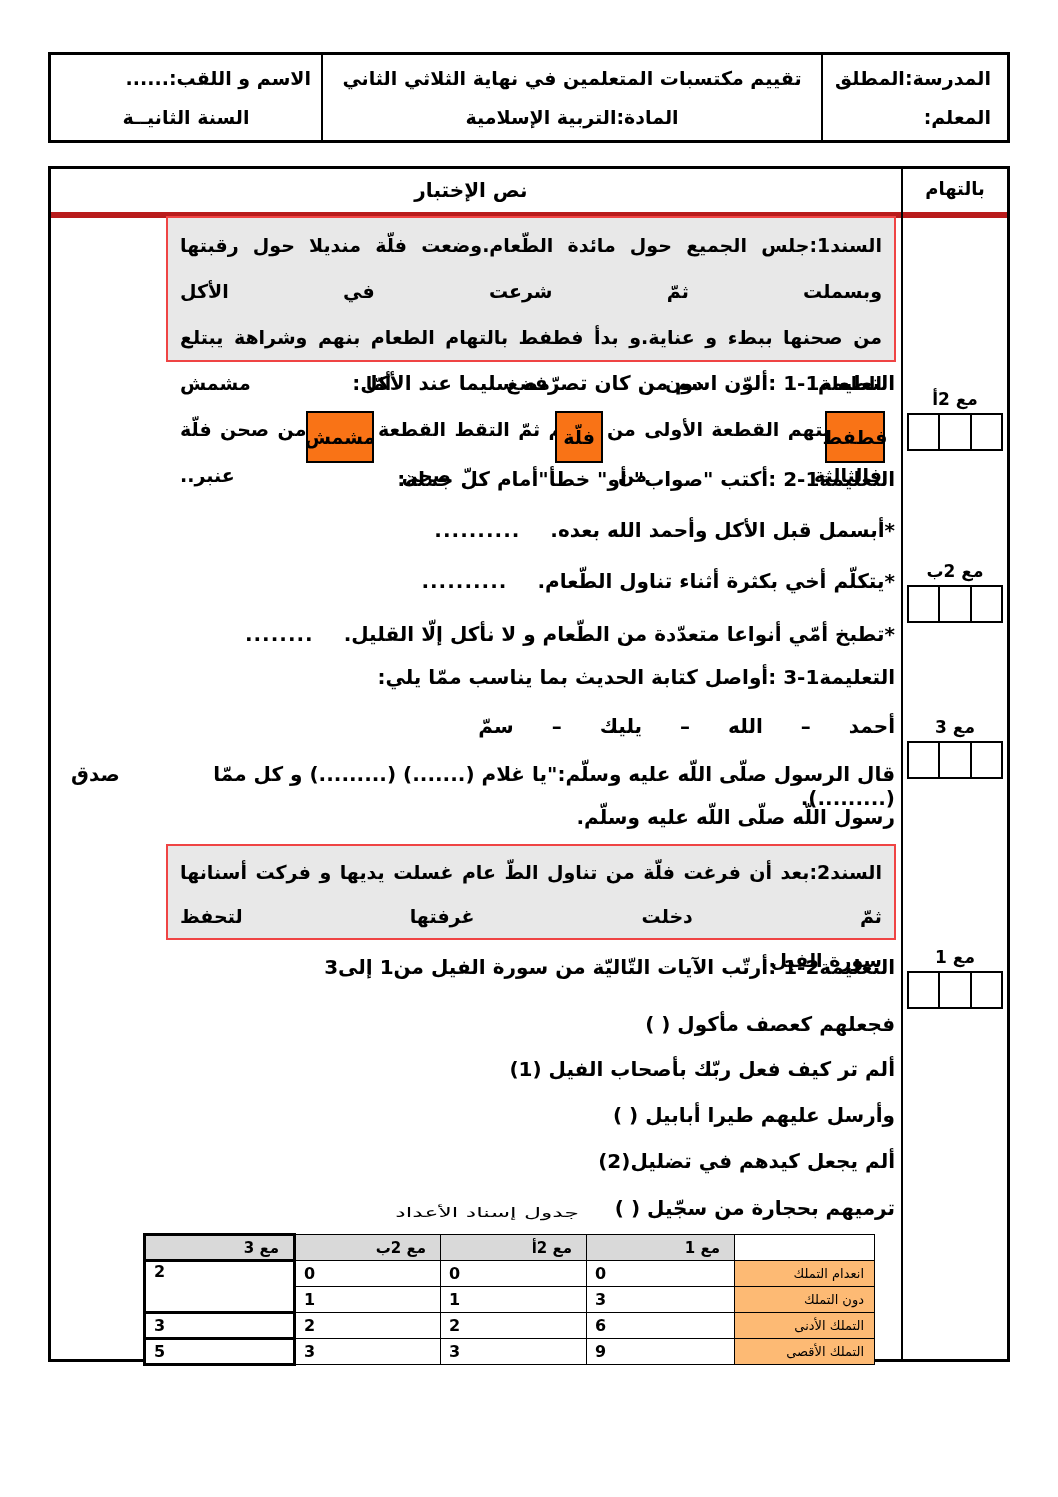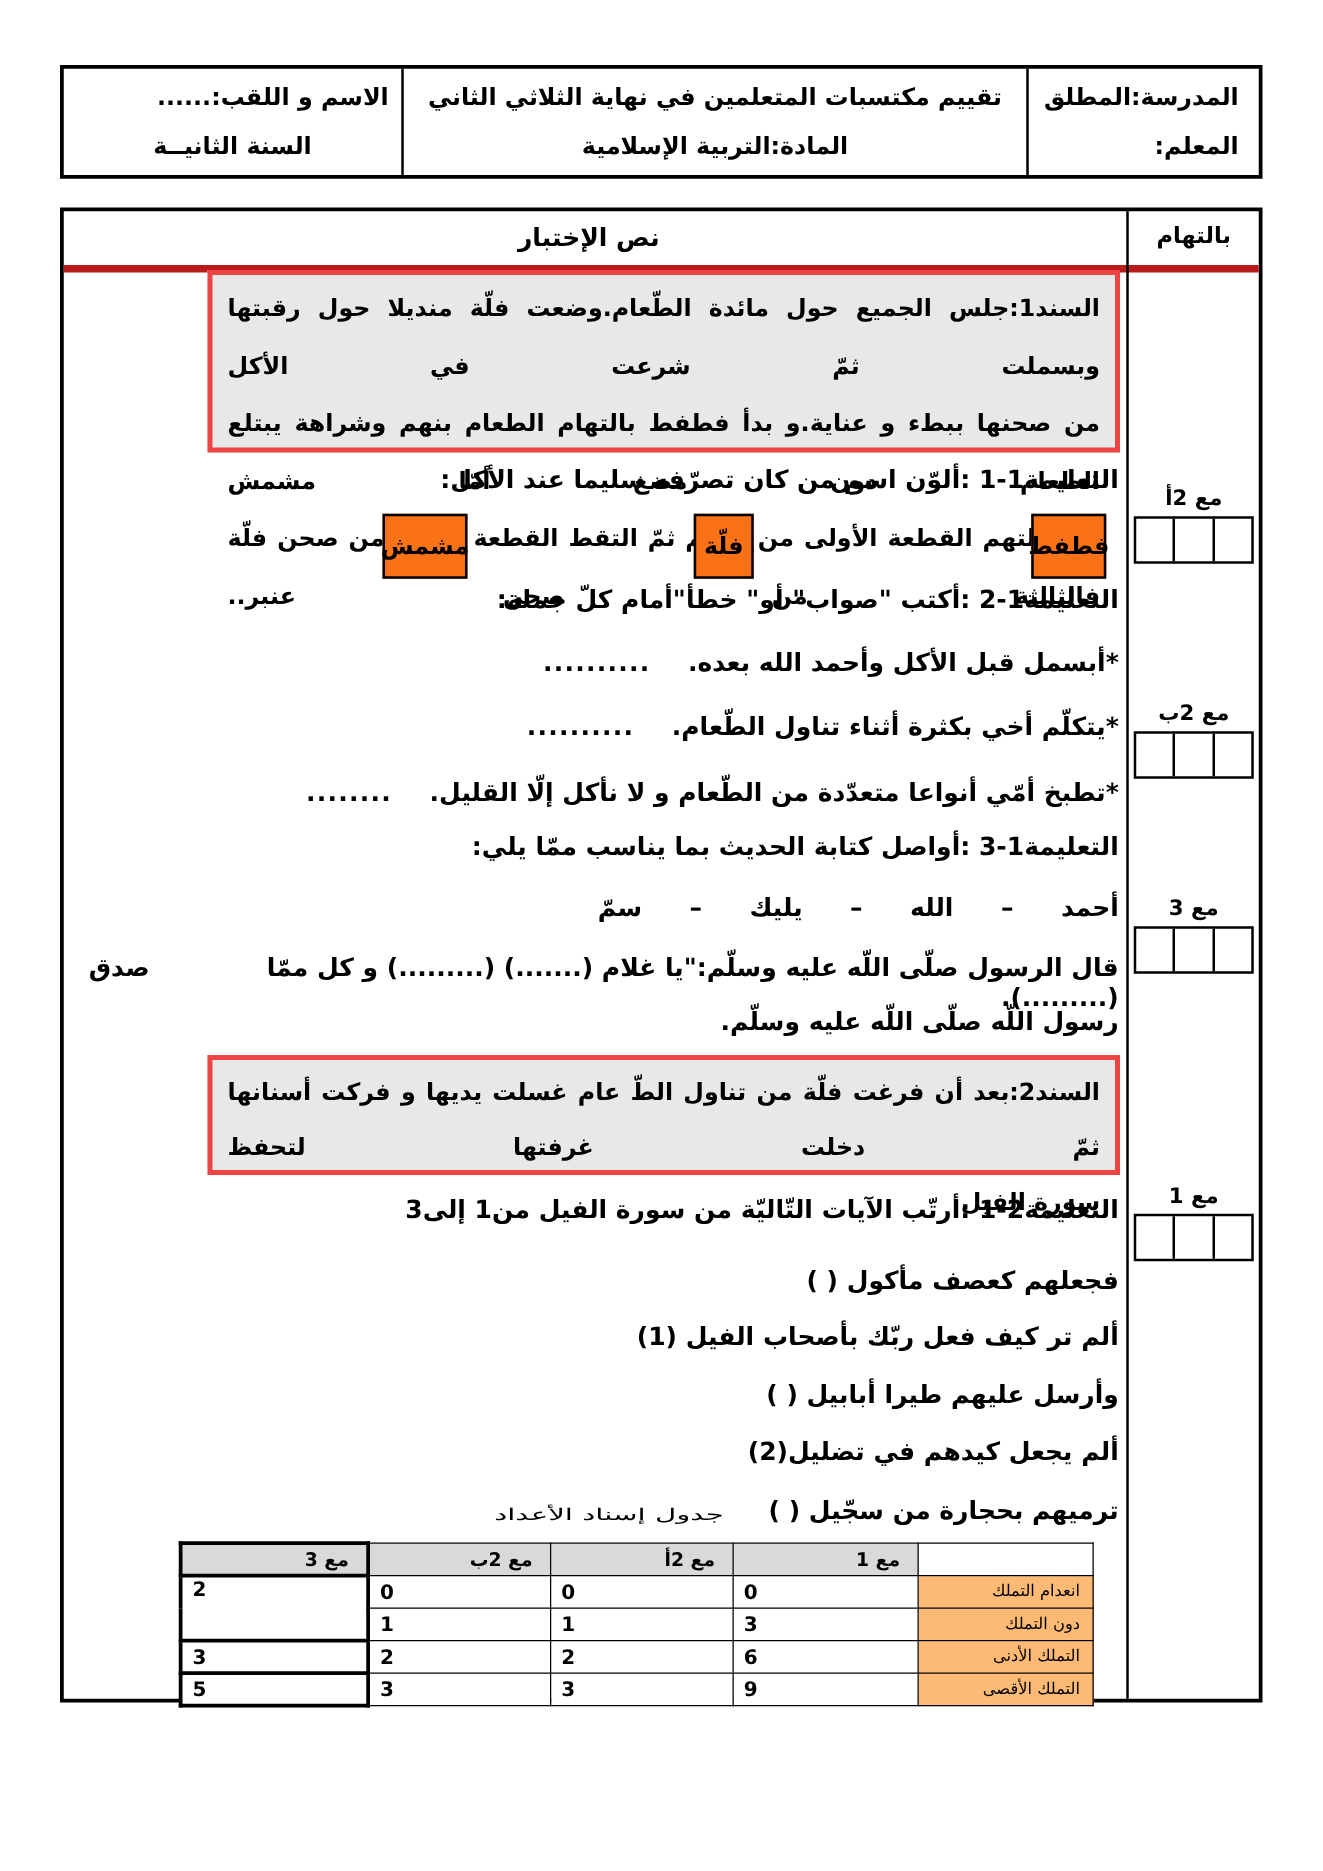--- a/index.html
+++ b/index.html
@@ -29,21 +29,21 @@
   .text-header{position:absolute;top:9px;left:0;right:116px;text-align:center;font-size:20px;}
   .criteria-header{position:absolute;top:9px;right:0;width:104px;text-align:center;font-size:18px;}
   
   .crit{position:absolute;right:0;width:104px;text-align:center;}
   .crit .clabel{font-size:17px;margin-bottom:4px;}
   .cbox{width:92px;height:34px;margin:0 auto;border:2px solid #000;display:flex;box-sizing:content-box;background:#fff;}
   .cbox .cc{flex:1;border-left:2px solid #000;}
   .cbox .cc:last-child{border-left:none;}
   
   .line{position:absolute;right:112px;font-size:20px;white-space:nowrap;}
-  .sanad{position:absolute;right:111px;left:115px;background:#e8e8e8;border:4px solid #ef4444;
+  .sanad{position:absolute;right:111px;left:115px;background:#e8e8e8;border:2px solid #ef4444;
     padding:4px 12px;box-sizing:border-box;font-size:19px;}
   .jline{text-align:justify;text-align-last:justify;white-space:normal;}
   .sanad1{top:47px;height:146px;}
   .sanad1 .sline{line-height:46px;}
   .sanad2{top:675px;height:96px;}
   .sanad2 .sline{line-height:44px;}
   .name-box{position:absolute;top:242px;height:52px;border:2px solid #000;box-sizing:border-box;
     display:flex;align-items:center;justify-content:center;font-size:19px;background:#f97316;}
   .stmt{position:absolute;right:112px;display:flex;gap:30px;font-size:20px;align-items:baseline;}
   .dots{letter-spacing:1px;}

